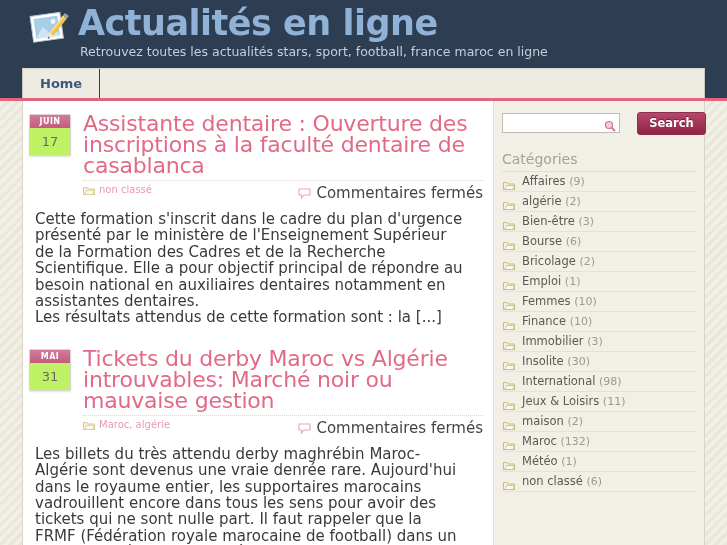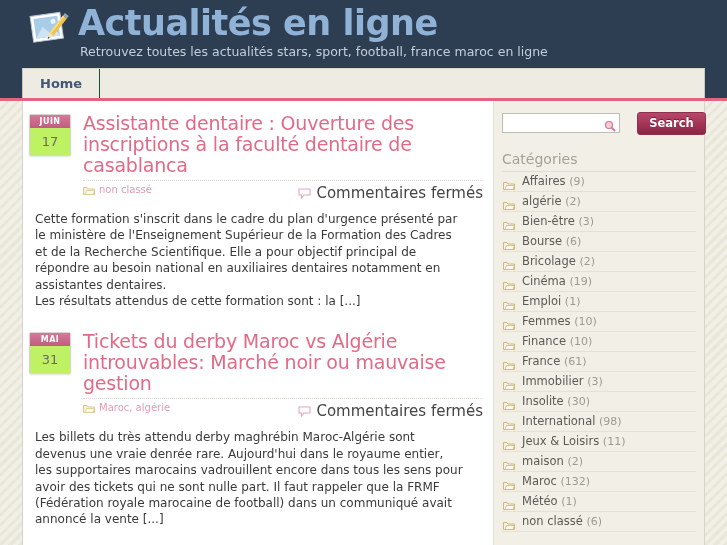--- a/index.html
+++ b/index.html
@@ -81,21 +81,21 @@
     background:#cc6688;color:#ffffff;font-size:8px;font-weight:bold;
     letter-spacing:0.5px;
     background-image:linear-gradient(#d47a98,#c15c7f);
   }
   .date-day{
     display:block;height:27px;line-height:27px;
     color:#6d6a63;font-size:13px;
   }
   .post-head{margin-left:56px;}
   .post-title{
-    margin:0;padding:0;font-size:19px;font-weight:normal;
+    margin:0;padding:0;font-size:22px;font-weight:normal;
     color:#e26a87;line-height:21px;letter-spacing:-0.2px;cursor:pointer;
   }
   .post-meta{
     position:relative;margin-top:4px;height:18px;
     border-top:1px dotted #ddd9d0;padding-top:3px;
   }
   .meta-cat{
     position:absolute;left:0;top:3px;font-size:10px;color:#e59ab0;
     cursor:pointer;padding-left:16px;
   }
@@ -103,21 +103,21 @@
     position:absolute;right:0;top:3px;font-size:15px;color:#444;
     padding-left:18px;
   }
   .ico-folder{
     position:absolute;left:0;top:2px;width:12px;height:9px;
   }
   .ico-comment{
     position:absolute;left:0;top:1px;width:13px;height:11px;
   }
   .post-body{
-    margin:9px 20px 0 8px;font-size:12px;color:#3a3a3a;line-height:16.4px;
+    margin:9px 20px 0 8px;font-size:15px;color:#3a3a3a;line-height:16.4px;
   }
   .post-sep{height:22px;}
 
   
   .search-row{position:relative;margin:12px 20px 0 8px;height:22px;}
   .search-input{
     position:absolute;left:0;top:0;width:118px;height:20px;
     border:1px solid #bfbcb2;background:#fff;
     font-size:11px;color:#555;padding:0 18px 0 4px;
     box-sizing:border-box;outline:none;
@@ -299,37 +299,29 @@
                 <path d="M0.5 8.5 V1.5 H4 L5 3 H11.5 V8.5 Z" fill="#f7f2e0" stroke="#cbb97a" stroke-width="1"></path>
                 <path d="M2 8.5 L3.5 4.5 H11.5 L10 8.5 Z" fill="#fdf9ec" stroke="#cbb97a" stroke-width="0.8"></path>
               </svg></span><span>Bourse</span> <span class="cat-count">(6)</span></li>
         <li class="cat-item"><span class="cat-ico"><svg width="12" height="9" viewBox="0 0 12 9">
                 <path d="M0.5 8.5 V1.5 H4 L5 3 H11.5 V8.5 Z" fill="#f7f2e0" stroke="#cbb97a" stroke-width="1"></path>
                 <path d="M2 8.5 L3.5 4.5 H11.5 L10 8.5 Z" fill="#fdf9ec" stroke="#cbb97a" stroke-width="0.8"></path>
               </svg></span><span>Bricolage</span> <span class="cat-count">(2)</span></li>
         <li class="cat-item"><span class="cat-ico"><svg width="12" height="9" viewBox="0 0 12 9">
                 <path d="M0.5 8.5 V1.5 H4 L5 3 H11.5 V8.5 Z" fill="#f7f2e0" stroke="#cbb97a" stroke-width="1"></path>
                 <path d="M2 8.5 L3.5 4.5 H11.5 L10 8.5 Z" fill="#fdf9ec" stroke="#cbb97a" stroke-width="0.8"></path>
-              </svg></span><span>Cinéma</span> <span class="cat-count">(19)</span></li>
-        <li class="cat-item"><span class="cat-ico"><svg width="12" height="9" viewBox="0 0 12 9">
-                <path d="M0.5 8.5 V1.5 H4 L5 3 H11.5 V8.5 Z" fill="#f7f2e0" stroke="#cbb97a" stroke-width="1"></path>
-                <path d="M2 8.5 L3.5 4.5 H11.5 L10 8.5 Z" fill="#fdf9ec" stroke="#cbb97a" stroke-width="0.8"></path>
               </svg></span><span>Emploi</span> <span class="cat-count">(1)</span></li>
         <li class="cat-item"><span class="cat-ico"><svg width="12" height="9" viewBox="0 0 12 9">
                 <path d="M0.5 8.5 V1.5 H4 L5 3 H11.5 V8.5 Z" fill="#f7f2e0" stroke="#cbb97a" stroke-width="1"></path>
                 <path d="M2 8.5 L3.5 4.5 H11.5 L10 8.5 Z" fill="#fdf9ec" stroke="#cbb97a" stroke-width="0.8"></path>
               </svg></span><span>Femmes</span> <span class="cat-count">(10)</span></li>
         <li class="cat-item"><span class="cat-ico"><svg width="12" height="9" viewBox="0 0 12 9">
                 <path d="M0.5 8.5 V1.5 H4 L5 3 H11.5 V8.5 Z" fill="#f7f2e0" stroke="#cbb97a" stroke-width="1"></path>
                 <path d="M2 8.5 L3.5 4.5 H11.5 L10 8.5 Z" fill="#fdf9ec" stroke="#cbb97a" stroke-width="0.8"></path>
               </svg></span><span>Finance</span> <span class="cat-count">(10)</span></li>
-        <li class="cat-item"><span class="cat-ico"><svg width="12" height="9" viewBox="0 0 12 9">
-                <path d="M0.5 8.5 V1.5 H4 L5 3 H11.5 V8.5 Z" fill="#f7f2e0" stroke="#cbb97a" stroke-width="1"></path>
-                <path d="M2 8.5 L3.5 4.5 H11.5 L10 8.5 Z" fill="#fdf9ec" stroke="#cbb97a" stroke-width="0.8"></path>
-              </svg></span><span>France</span> <span class="cat-count">(61)</span></li>
         <li class="cat-item"><span class="cat-ico"><svg width="12" height="9" viewBox="0 0 12 9">
                 <path d="M0.5 8.5 V1.5 H4 L5 3 H11.5 V8.5 Z" fill="#f7f2e0" stroke="#cbb97a" stroke-width="1"></path>
                 <path d="M2 8.5 L3.5 4.5 H11.5 L10 8.5 Z" fill="#fdf9ec" stroke="#cbb97a" stroke-width="0.8"></path>
               </svg></span><span>Immobilier</span> <span class="cat-count">(3)</span></li>
         <li class="cat-item"><span class="cat-ico"><svg width="12" height="9" viewBox="0 0 12 9">
                 <path d="M0.5 8.5 V1.5 H4 L5 3 H11.5 V8.5 Z" fill="#f7f2e0" stroke="#cbb97a" stroke-width="1"></path>
                 <path d="M2 8.5 L3.5 4.5 H11.5 L10 8.5 Z" fill="#fdf9ec" stroke="#cbb97a" stroke-width="0.8"></path>
               </svg></span><span>Insolite</span> <span class="cat-count">(30)</span></li>
         <li class="cat-item"><span class="cat-ico"><svg width="12" height="9" viewBox="0 0 12 9">
                 <path d="M0.5 8.5 V1.5 H4 L5 3 H11.5 V8.5 Z" fill="#f7f2e0" stroke="#cbb97a" stroke-width="1"></path>

